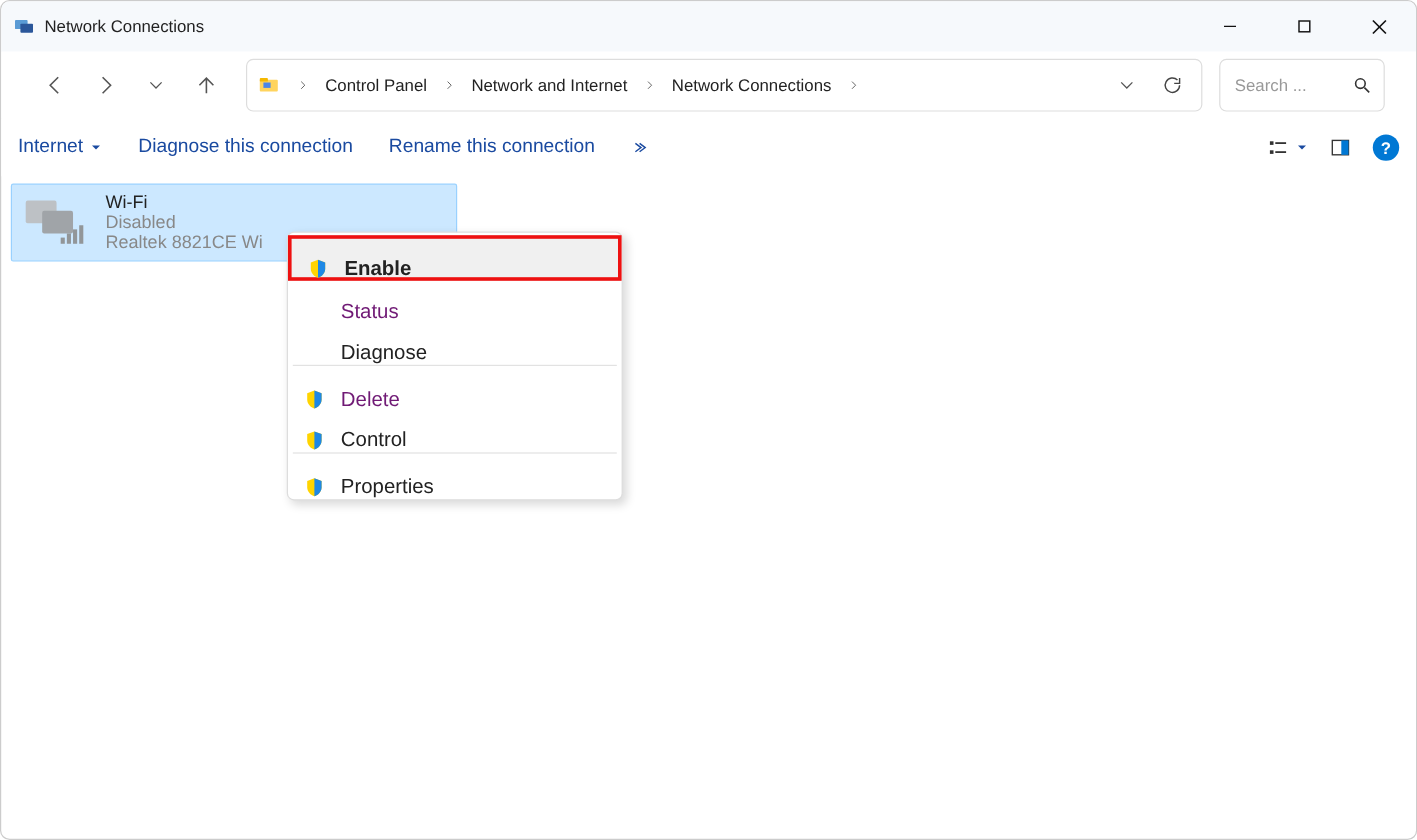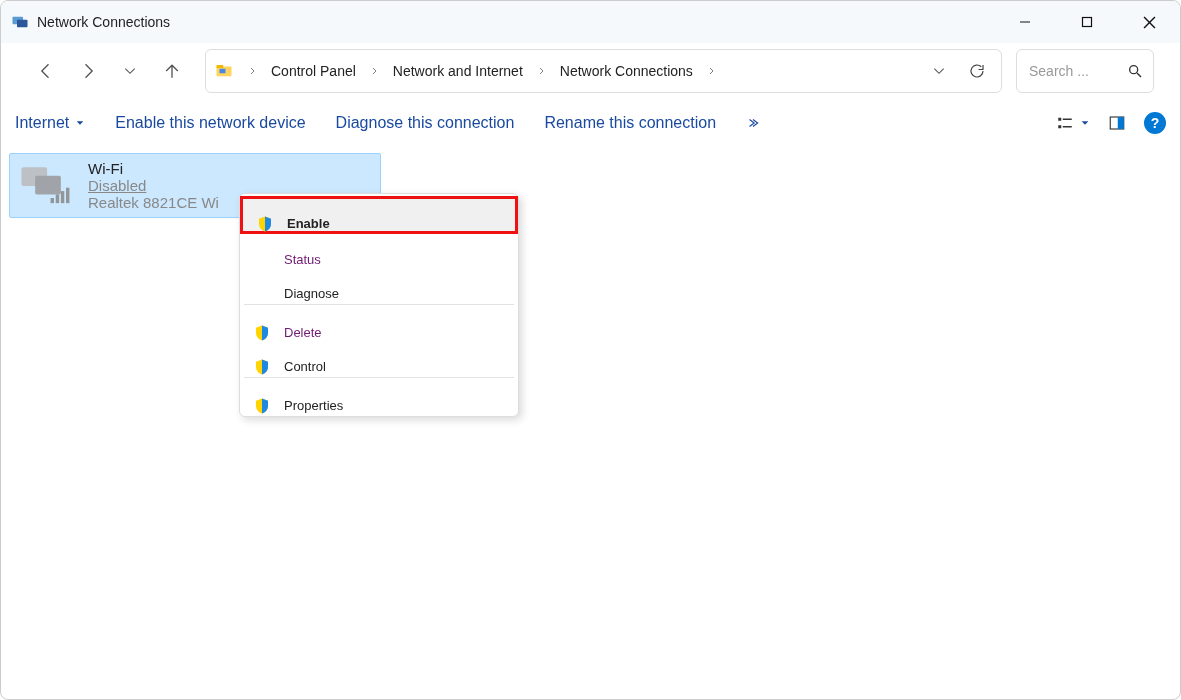--- a/index.html
+++ b/index.html
@@ -147,42 +147,42 @@
     align-items:flex-end;
   }
   .conn-icon {
     width: 60px; height: 50px;
     display:flex; align-items:center; justify-content:center;
     filter: grayscale(100%);
     opacity: 0.85;
   }
   .conn-text { display:flex; flex-direction:column; }
   .conn-name { font-size:15px; color:#222; }
-  .conn-status { font-size:15px; color:#888;text-decoration:underline; }
+  .conn-status { font-size:15px; color:#888; }
   .conn-adapter { font-size:15px; color:#888; }
 
   
   .ctxmenu {
     position:absolute;
     left: 238px;
     top: 46px;
     width: 280px;
     background:#fff;
     border:1px solid #ddd;
     border-radius:6px;
     box-shadow: 3px 3px 8px rgba(0,0,0,0.15);
     padding: 2px 0;
   }
   .ctxitem {
     display:flex;
     align-items:center;
     height:34px;
     padding: 17px 14px 0 44px;
     position:relative;
-    font-size:13px;
+    font-size:17px;
     color:#222;
   }
   .ctxitem.disabled { color:#701a75; }
   .ctxitem.highlighted {
     font-weight:600;
     border: 3px solid #e11;
     background:#f0f0f0;
     box-sizing: border-box;
     height:38px;
   }
@@ -309,23 +309,20 @@
 </div>
 
 <div class="cmdbar">
   <div class="cmdbtn">
     <span>Internet</span>
     <svg width="10" height="10" viewBox="0 0 24 24">
         <path d="M4 8 L12 16 L20 8" fill="#1a4aa0"></path>
       </svg>
   </div>
   <div class="cmdbtn">
-    <span>Enable this network device</span>
-  </div>
-  <div class="cmdbtn">
     <span>Diagnose this connection</span>
   </div>
   <div class="cmdbtn">
     <span>Rename this connection</span>
   </div>
   <div class="cmdbtn overflow-chevron">
     <svg width="14" height="14" viewBox="0 0 24 24">
         <path d="M6 6 L14 12 L6 18 M12 6 L20 12 L12 18" fill="none" stroke="#1a4aa0" stroke-width="2"></path>
       </svg>
   </div>

